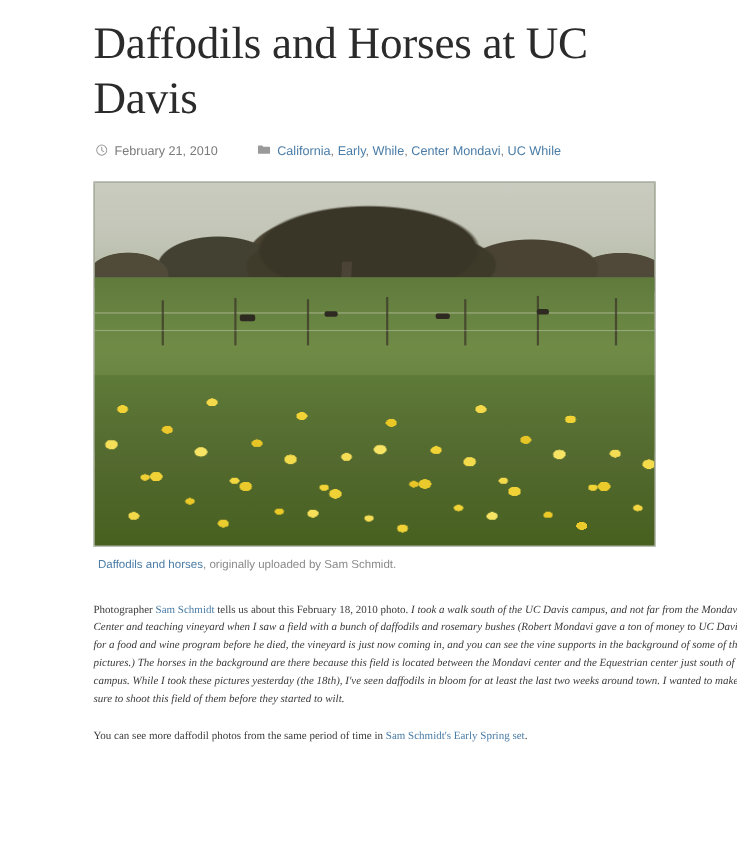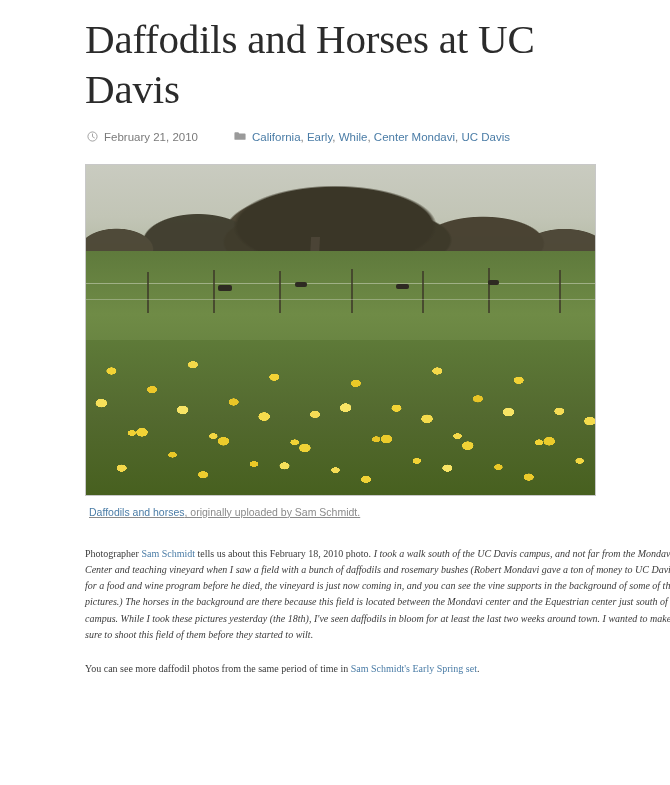--- a/index.html
+++ b/index.html
@@ -194,21 +194,20 @@
       radial-gradient(ellipse 7px 5px at 39% 74%, #f6e05a 0 70%, transparent 73%),
       radial-gradient(ellipse 7px 5px at 55% 86%, #f0d236 0 70%, transparent 73%),
       radial-gradient(ellipse 7px 5px at 71% 76%, #f7e465 0 70%, transparent 73%),
       radial-gradient(ellipse 7px 5px at 87% 84%, #ebcb2b 0 70%, transparent 73%);
   }
   .caption {
     font-family: "Liberation Sans", sans-serif;
     font-size: 10.5px;
     color: #8a8a8a;
     margin: 10px 0 0 4px;
-    text-decoration: underline;
   }
   .body-block {
     margin-top: 28px;
     width: 600px;
   }
   .body-text {
     font-family: "Liberation Serif", serif;
     font-size: 10px;
     line-height: 1.62;
     color: #3b3b3b;
@@ -238,21 +237,21 @@
       <span class="meta-date">February 21, 2010</span>
     </span>
 
     <span class="meta-item">
       <span class="meta-icon">
         <svg width="12" height="10" viewBox="0 0 14 11" aria-hidden="true">
           <path d="M0.5 2.2 A1 1 0 0 1 1.5 1.2 H5 L6.2 2.6 H12.5 A1 1 0 0 1 13.5 3.6 V9 A1 1 0 0 1 12.5 10 H1.5 A1 1 0 0 1 0.5 9 Z" fill="#9a9a9a"></path>
         </svg>
       </span>
       <span class="cat-list">
-        <a class="cat-link" href="#">California</a><span class="sep">, </span><a class="cat-link" href="#">Early</a><span class="sep">, </span><a class="cat-link" href="#">While</a><span class="sep">, </span><a class="cat-link" href="#">Center Mondavi</a><span class="sep">, </span><a class="cat-link" href="#">UC Davis</a>
+        <a class="cat-link" href="#">California</a><span class="sep">, </span><a class="cat-link" href="#">Early</a><span class="sep">, </span><a class="cat-link" href="#">While</a><span class="sep">, </span><a class="cat-link" href="#">Center Mondavi</a><span class="sep">, </span><a class="cat-link" href="#">UC While</a>
       </span>
     </span>
   </div>
 
   <figure class="figure">
     <div class="photo" title="Field of yellow daffodils in front of a green pasture with horses and a large oak tree at UC Davis">
       <div class="ph-sky"></div>
       <div class="ph-trees"></div>
       <div class="ph-bigtree"></div>
       <div class="ph-trunk"></div>

